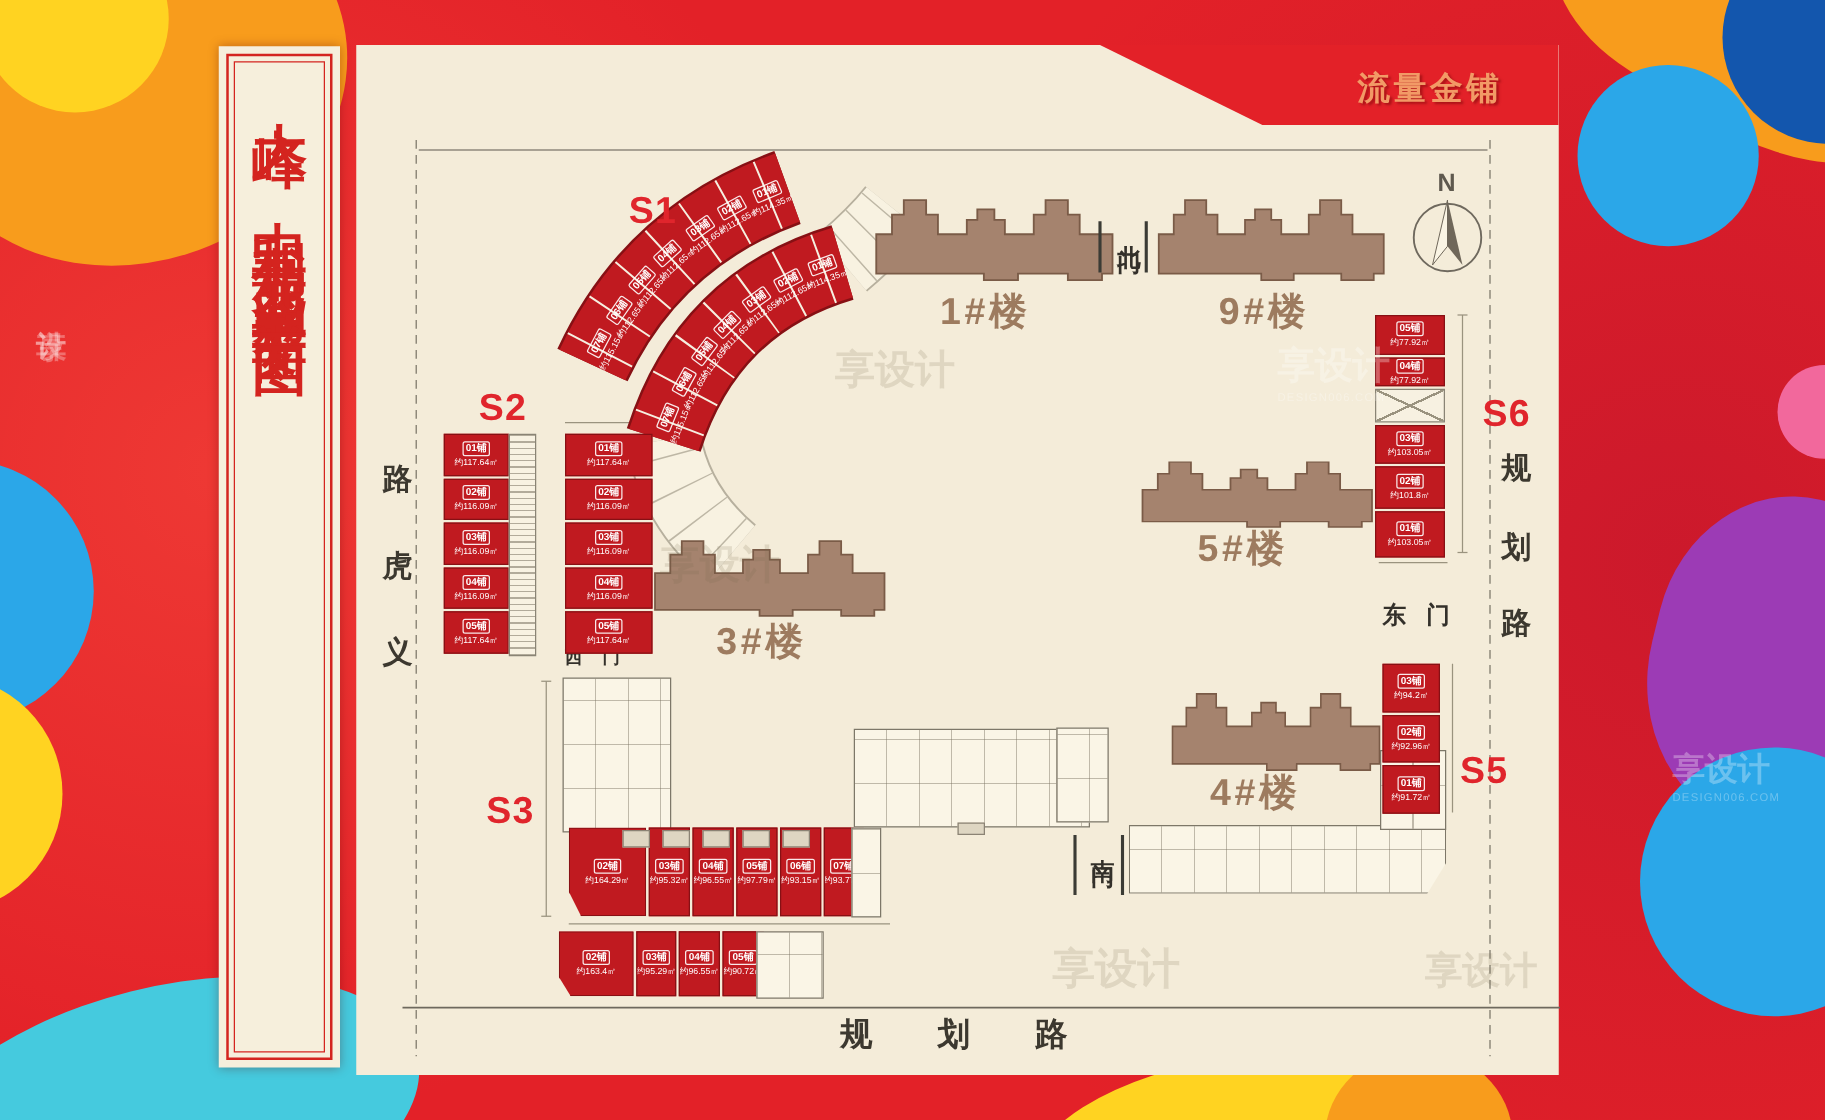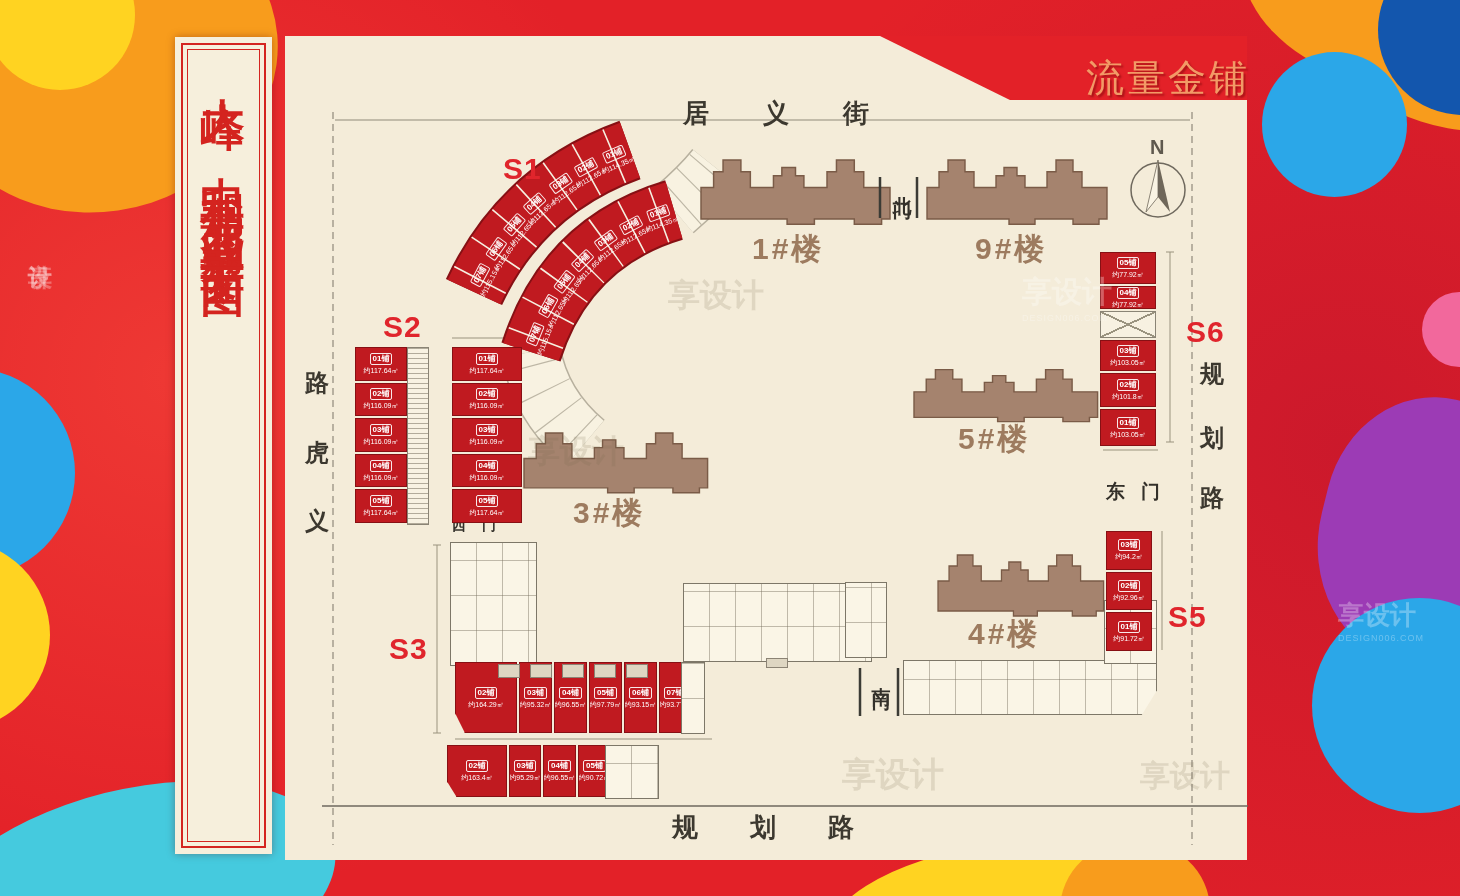--- a/index.html
+++ b/index.html
@@ -22,21 +22,21 @@
   .title-banner{position:absolute;left:175px;top:37px;width:97px;height:817px;background:#f6efdc;z-index:5;
                 box-shadow:0 0 8px rgba(90,0,0,.35);}
   .title-banner::before{content:"";position:absolute;inset:6px;border:2px solid #d4241f;}
   .title-banner::after{content:"";position:absolute;inset:12px;border:1px solid #d4241f;}
   .title-text{position:absolute;left:50%;top:26px;transform:translateX(-50%);
               writing-mode:vertical-rl;text-orientation:upright;
               color:#d4241f;font-size:44px;font-weight:800;letter-spacing:10px;white-space:nowrap;}
   
   .slogan1{position:absolute;left:1004px;top:14px;font-size:38px;font-weight:800;letter-spacing:3px;
            color:#fdf3c3;text-shadow:2px 2px 2px rgba(100,0,0,.45);z-index:4;}
-  .slogan2{position:absolute;left:1086px;top:53px;font-size:38px;font-weight:400;letter-spacing:3px;
+  .slogan2{position:absolute;left:1086px;top:53px;font-size:26px;font-weight:700;letter-spacing:3px;
            color:#f29a66;text-shadow:2px 2px 2px rgba(100,0,0,.45);z-index:4;}
   
   .street{position:absolute;color:#3c382f;font-weight:600;}
   .street.h{white-space:nowrap;}
   .street.v{writing-mode:vertical-rl;text-orientation:upright;white-space:nowrap;}
   .gate{position:absolute;color:#33302a;font-weight:700;}
   .gate.v{writing-mode:vertical-rl;text-orientation:upright;}
   
   .slabel{position:absolute;color:#e0252c;font-weight:800;font-size:30px;letter-spacing:1px;}
   .bldlabel{position:absolute;color:#9d7b5f;font-weight:800;font-size:30px;letter-spacing:3px;white-space:nowrap;}
@@ -162,21 +162,20 @@
       <circle cx="1158" cy="190" r="27" fill="none" stroke="#6f695e" stroke-width="1.5"></circle>
       <path d="M1158,160 L1170,212 L1158,197 Z" fill="#6f675a"></path>
       <path d="M1158,160 L1146,212 L1158,197 Z" fill="#faf4e4" stroke="#6f675a" stroke-width="0.8"></path>
     </g>
   </svg>
 
   <div class="content">
 
     <div class="slogan2">流量金铺</div>
 
-    <div class="street h" style="left:683px;top:96px;font-size:26px;letter-spacing:54px;">居义街</div>
     <div class="street h" style="left:672px;top:810px;font-size:26px;letter-spacing:52px;">规划路</div>
     <div class="street v" style="left:301px;top:352px;font-size:24px;letter-spacing:68px;">路虎义</div>
     <div class="street v" style="left:1196px;top:343px;font-size:24px;letter-spacing:62px;">规划路</div>
 
     <div class="gate v" style="left:889px;top:180px;font-size:19px;letter-spacing:4px;">北门</div>
     <div class="gate" style="left:452px;top:517px;font-size:14px;letter-spacing:16px;">西门</div>
     <div class="gate" style="left:1106px;top:479px;font-size:19px;letter-spacing:16px;">东门</div>
     <div class="gate v" style="left:868px;top:671px;font-size:19px;letter-spacing:4px;">南门</div>
 
     <div style="position:absolute;left:1150px;top:136px;font-size:20px;color:#5f594e;font-weight:600;">N</div>

